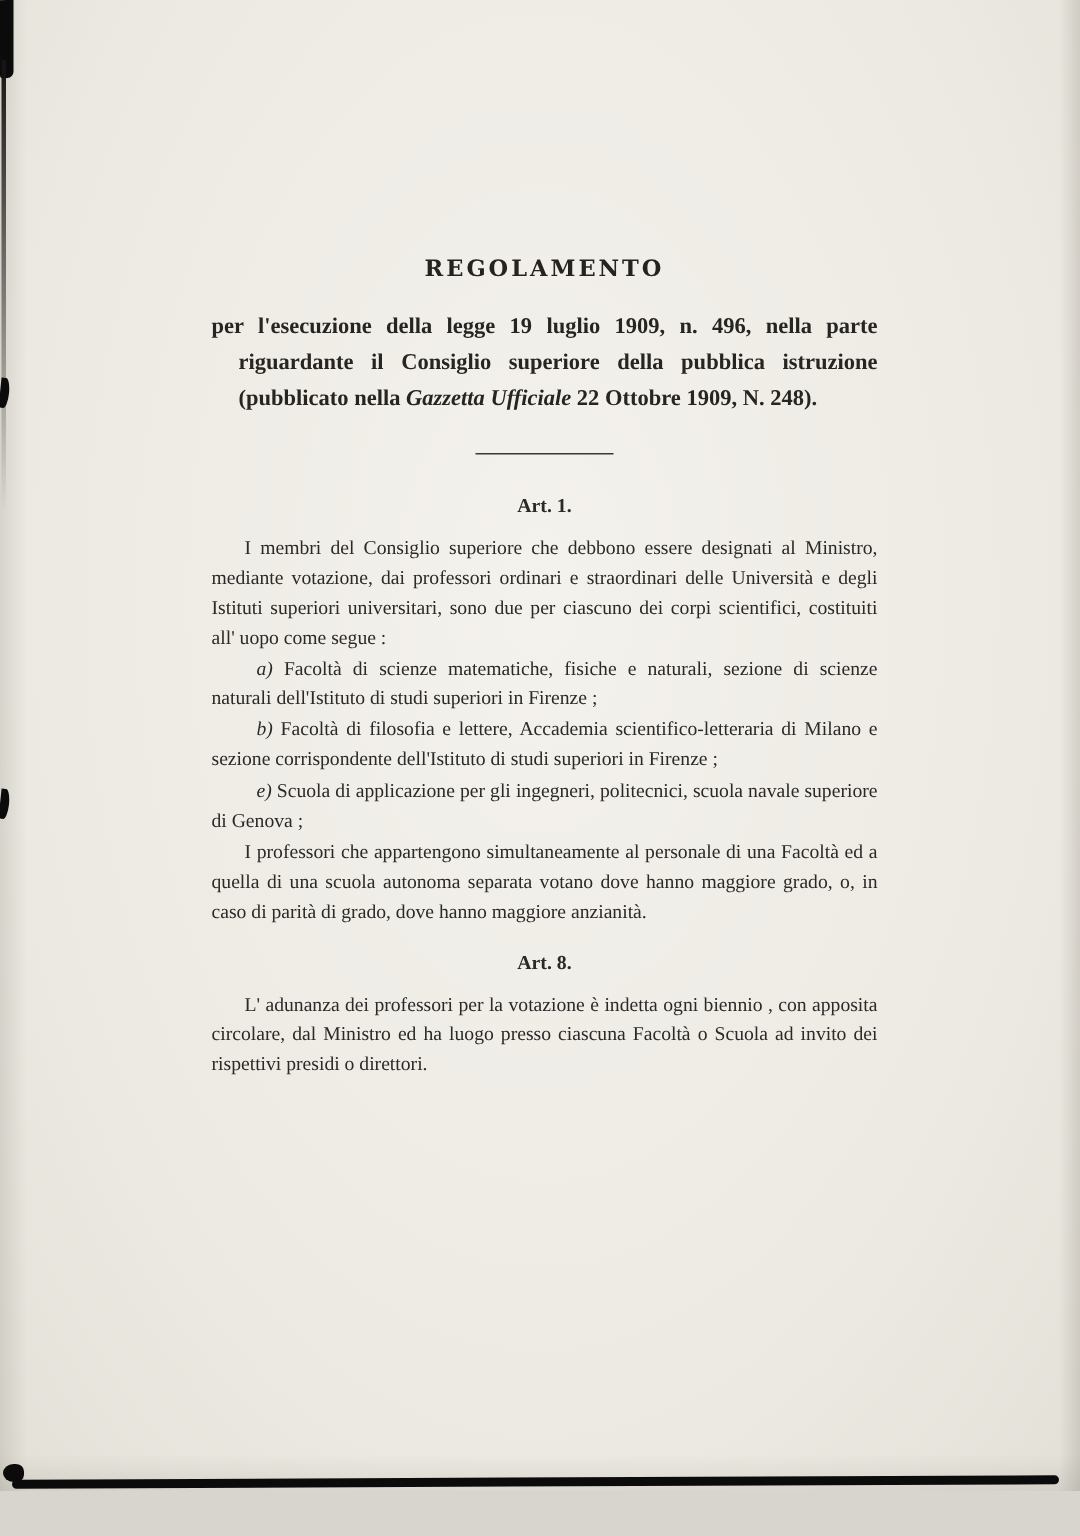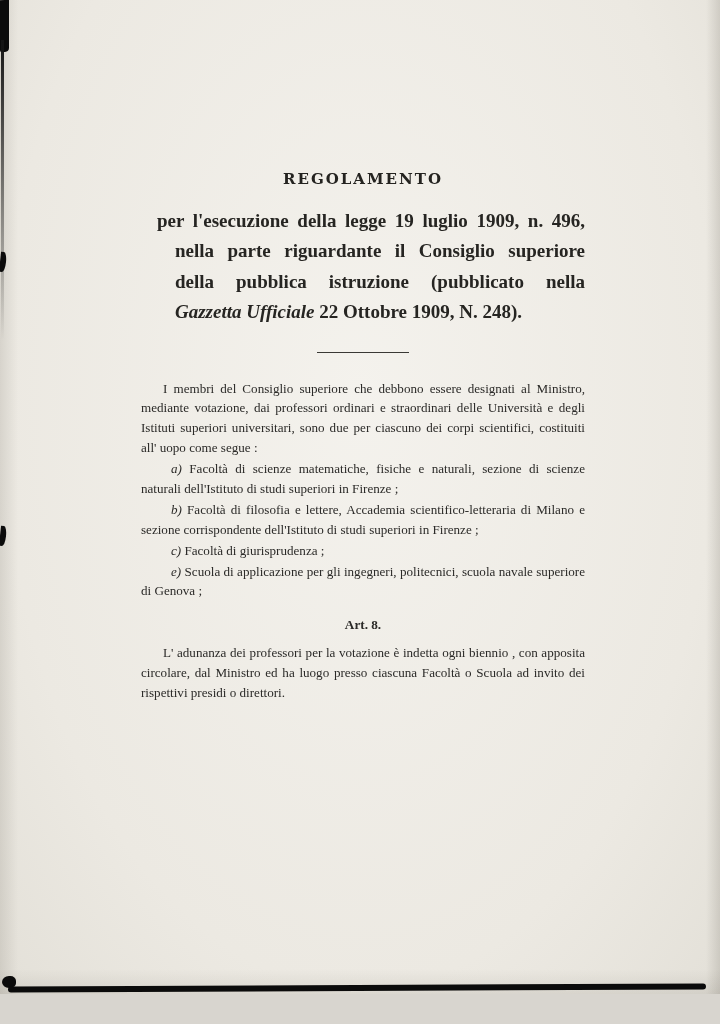--- a/index.html
+++ b/index.html
@@ -32,26 +32,26 @@
     text-align: center;
     font-family: "DejaVu Serif", serif;
     font-weight: bold;
     font-size: 15px;
     letter-spacing: 2px;
     margin: 0 0 18px 0;
     color: #242320;
   }
   .doc-subtitle {
     font-weight: bold;
-    font-size: 19px;
+    font-size: 15px;
     line-height: 1.6;
     text-align: justify;
     padding-left: 18px;
     text-indent: -18px;
-    margin: 0 0 24px 16px;
+    margin: 0 0 24px 0;
     color: #262522;
   }
   .doc-subtitle .italic { font-style: italic; font-weight: bold; }
   .separator {
     width: 92px;
     border: 0;
     border-top: 1.6px solid #3a3935;
     margin: 0 auto 26px auto;
   }
   .art-heading {
@@ -120,27 +120,28 @@
   <div class="artifact bottom-bar"></div>
 
   <div class="content">
 
     <h1 class="doc-title">REGOLAMENTO</h1>
 
     <p class="doc-subtitle"><span>per l'esecuzione della legge 19 luglio 1909, n. 496, nella parte riguardante il Consiglio superiore della pubblica istruzione (pubblicato nella </span><span class="italic">Gazzetta Ufficiale</span><span> 22 Ottobre 1909, N. 248).</span></p>
 
     <hr class="separator">
 
+    <h2 class="art-heading">Art. 1.</h2>
 
     <p class="para">I membri del Consiglio superiore che debbono essere designati al Ministro, mediante votazione, dai professori ordinari e straordinari delle Università e degli Istituti superiori universitari, sono due per ciascuno dei corpi scientifici, costituiti all' uopo come segue :</p>
 
     <p class="item"><span class="item-marker">a)</span><span> Facoltà di scienze matematiche, fisiche e naturali, sezione di scienze naturali dell'Istituto di studi superiori in Firenze ;</span></p>
     <p class="item"><span class="item-marker">b)</span><span> Facoltà di filosofia e lettere, Accademia scientifico-letteraria di Milano e sezione corrispondente dell'Istituto di studi superiori in Firenze ;</span></p>
-    <p class="item"><span class="item-marker">c)</span><span> Facoltà di giurisprudenza ;</span></p>
     <p class="item"><span class="item-marker">e)</span><span> Scuola di applicazione per gli ingegneri, politecnici, scuola navale superiore di Genova ;</span></p>
 
+    <p class="para">I professori che appartengono simultaneamente al personale di una Facoltà ed a quella di una scuola autonoma separata votano dove hanno maggiore grado, o, in caso di parità di grado, dove hanno maggiore anzianità.</p>
 
     <h2 class="art-heading">Art. 8.</h2>
 
     <p class="para">L' adunanza dei professori per la votazione è indetta ogni biennio , con apposita circolare, dal Ministro ed ha luogo presso ciascuna Facoltà o Scuola ad invito dei rispettivi presidi o direttori.</p>
 
   </div>
 </div>
 
 </body></html>

